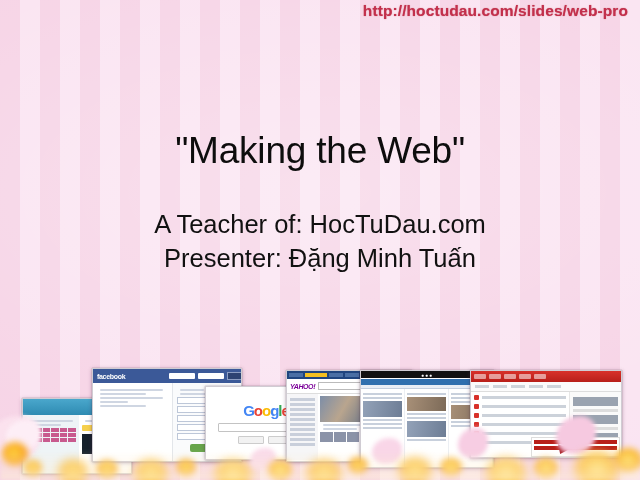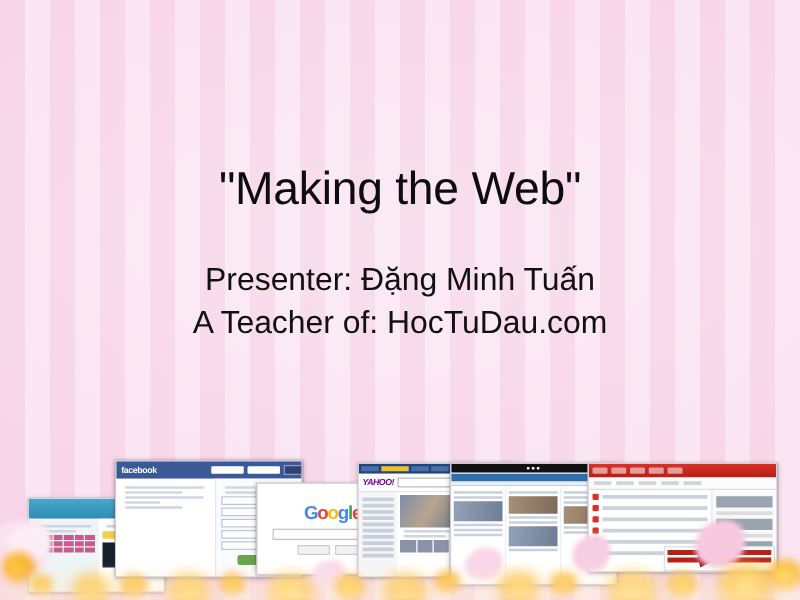--- a/index.html
+++ b/index.html
@@ -160,26 +160,27 @@
   }
 </style>
 </head>
 <body>
 
 <div class="slide">
 
   <div class="bg-stripes"></div>
   <div class="bg-vignette"></div>
 
+  <div class="url">http://hoctudau.com/slides/web-pro</div>
 
   <div class="title">"Making the Web"</div>
 
   <div class="subtitle">
+    <span class="l">A Teacher of: HocTuDau.com</span>
     <span class="l">Presenter: Đặng Minh Tuấn</span>
-    <span class="l">A Teacher of: HocTuDau.com</span>
   </div>
 
   <div class="collage">
 
     <div class="shot" id="shot-twitter">
       <div class="bar"></div>
       <div class="tw-body">
         <div class="tw-left">
           <div class="tr l"></div>
             <div class="tr m"></div>

